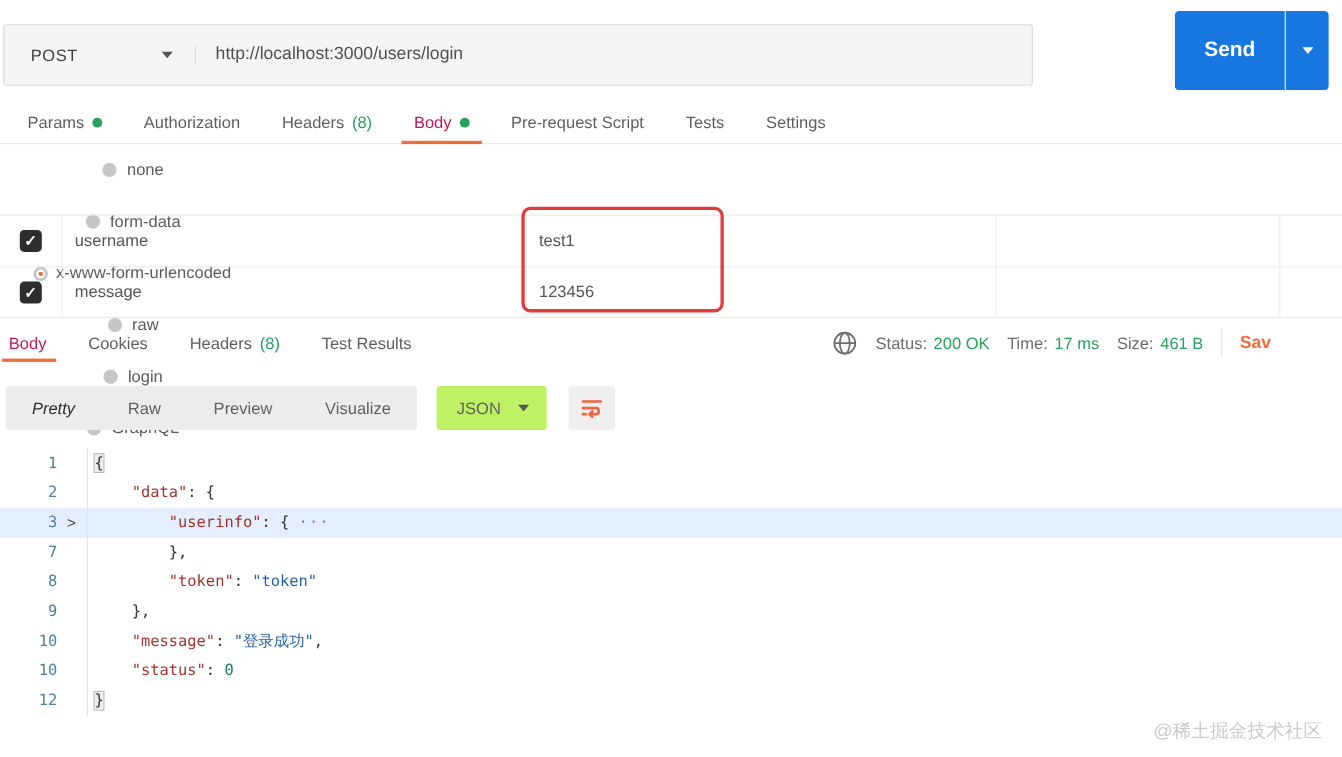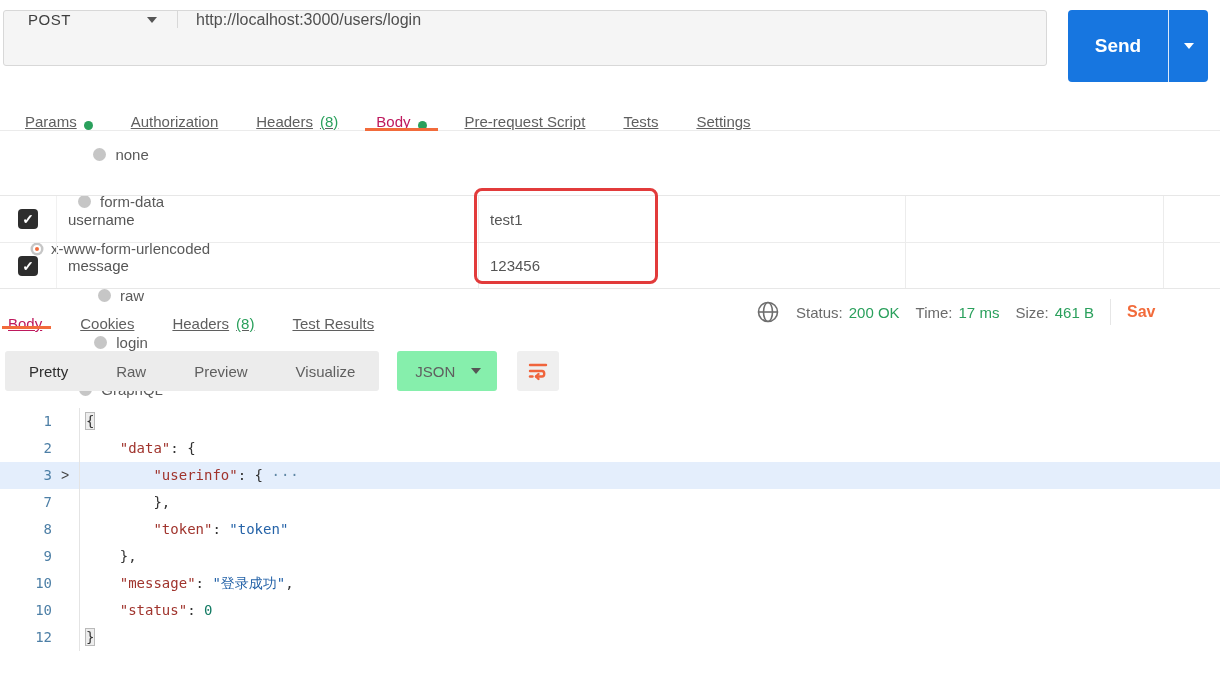--- a/index.html
+++ b/index.html
@@ -5,41 +5,41 @@
   :root{
     --orange:#f26b3b; --blue:#1776e0; --green:#2aa05c; --red:#e23b3b;
     --key:#a0342d; --str:#2563a8; --num:#127a63; --ln:#4d7fa6; --hl:#e4eefc;
   }
   *{margin:0;padding:0;box-sizing:border-box;}
   html,body{background:#fff;}
   body{font-family:"Liberation Sans",sans-serif;color:#444;}
   .app{position:relative;width:1220px;height:688px;background:#fff;overflow:hidden;}
 
   
-  .url-box{position:absolute;left:3px;top:10px;width:1044px;height:56px;background:#f5f5f5;
-           border:1px solid #d8d8d8;border-radius:3px;display:flex;align-items:flex-start;}
+  .url-box{position:absolute;left:3px;top:22px;width:936px;height:56px;background:#f5f5f5;
+           border:1px solid #d8d8d8;border-radius:3px;display:flex;align-items:center;}
   .method{width:174px;display:flex;align-items:center;justify-content:space-between;
           padding:0 20px 0 24px;border-right:1px solid #d8d8d8;cursor:pointer;}
   .method-label{font-size:15px;color:#3f3f3f;letter-spacing:.5px;}
   .caret{width:0;height:0;border-left:5px solid transparent;border-right:5px solid transparent;border-top:6px solid #555;}
   .caret.white{border-top-color:#fff;}
   .url-input{flex:1;border:none;background:transparent;font-size:16px;color:#4f4f4f;
              padding:0 18px;font-family:"Liberation Sans",sans-serif;outline:none;}
   .send-group{position:absolute;left:1068px;top:10px;width:140px;height:72px;display:flex;
               border-radius:4px;overflow:hidden;}
   .send-btn{flex:1;background:var(--blue);color:#fff;border:none;font-size:19px;font-weight:bold;
             font-family:"Liberation Sans",sans-serif;cursor:pointer;}
   .send-caret{width:40px;background:var(--blue);border:none;border-left:1px solid rgba(255,255,255,.85);
               display:flex;align-items:center;justify-content:center;cursor:pointer;}
 
   
   .req-tabs{position:absolute;left:0;top:92px;width:100%;height:39px;display:flex;
             align-items:center;border-bottom:1px solid #ebebeb;padding-left:6px;}
-  .rtab{position:relative;height:100%;display:flex;align-items:flex-end;gap:7px;padding:0 19px;
-        font-size:15px;color:#5f5f5f;cursor:pointer;white-space:nowrap;text-decoration:underline;}
+  .rtab{position:relative;height:100%;display:flex;align-items:center;gap:7px;padding:0 19px;
+        font-size:15px;color:#5f5f5f;cursor:pointer;white-space:nowrap;}
   .rtab.active{color:#be185d;}
   .rtab.active::after{content:"";position:absolute;left:8px;right:8px;bottom:-1px;height:3px;background:var(--orange);}
   .dot{width:9px;height:9px;border-radius:50%;background:var(--green);display:inline-block;}
   .count{color:var(--green);}
 
   
   .body-types{position:absolute;left:32px;top:146px;display:flex;gap:30px;align-items:center;height:34px;flex-direction:column;}
   .btype{display:flex;align-items:center;gap:9px;font-size:15px;color:#5a5a5a;cursor:pointer;white-space:nowrap;}
   .radio{width:13px;height:13px;border-radius:50%;background:#c6c6c6;flex:none;}
   .radio.sel{width:8px;height:8px;background:var(--orange);border:2px solid #fff;box-shadow:0 0 0 2.5px #c6c6c6;margin:0 1px;}
@@ -67,22 +67,22 @@
   .resp-status .pair{display:flex;gap:6px;}
   .resp-status .gval{color:var(--green);}
   .vdiv{width:1px;height:26px;background:#e6e6e6;flex:none;}
   .save-link{color:var(--orange);font-weight:bold;font-size:16px;cursor:pointer;}
   .globe{flex:none;cursor:pointer;}
 
   
   .view-row{position:absolute;left:5px;top:351px;height:40px;display:flex;align-items:stretch;}
   .seg{display:flex;background:#ececec;border-radius:3px;overflow:hidden;}
   .seg-item{padding:0 24px;display:flex;align-items:center;font-size:15px;color:#5f5f5f;cursor:pointer;}
-  .seg-item.active{color:#2e2e2e;}
-  .format-dd{margin-left:18px;background:#86efac;border-radius:3px;display:flex;align-items:center;
+  .seg-item.active{color:#2e2e2e;font-style:italic;}
+  .format-dd{margin-left:18px;background:#bef264;border-radius:3px;display:flex;align-items:center;
              gap:16px;padding:0 16px 0 18px;font-size:15px;color:#5f5f5f;cursor:pointer;}
   .wrap-btn{margin-left:20px;width:42px;background:#efefef;border:none;border-radius:3px;display:flex;
             align-items:center;justify-content:center;cursor:pointer;}
 
   
   .code{position:absolute;left:0;top:408px;width:100%;font-family:"DejaVu Sans Mono",monospace;
         font-size:14px;line-height:27px;color:#333;}
   .code-line{display:flex;height:27px;}
   .code-line.hl{background:var(--hl);}
   .gutter{flex:none;width:80px;display:flex;border-right:1px solid #e4e4e4;background:transparent;}
@@ -313,13 +313,14 @@
       </div>
       <div class="code-line">
         <span class="gutter">
           <span class="ln">12</span>
           <span class="fold"></span>
         </span>
         <span class="src"><span class="tk-brace tk-match">}</span></span>
       </div>
     </div>
 
+  <div class="watermark">@稀土掘金技术社区</div>
 </div>
 
 </body></html>

